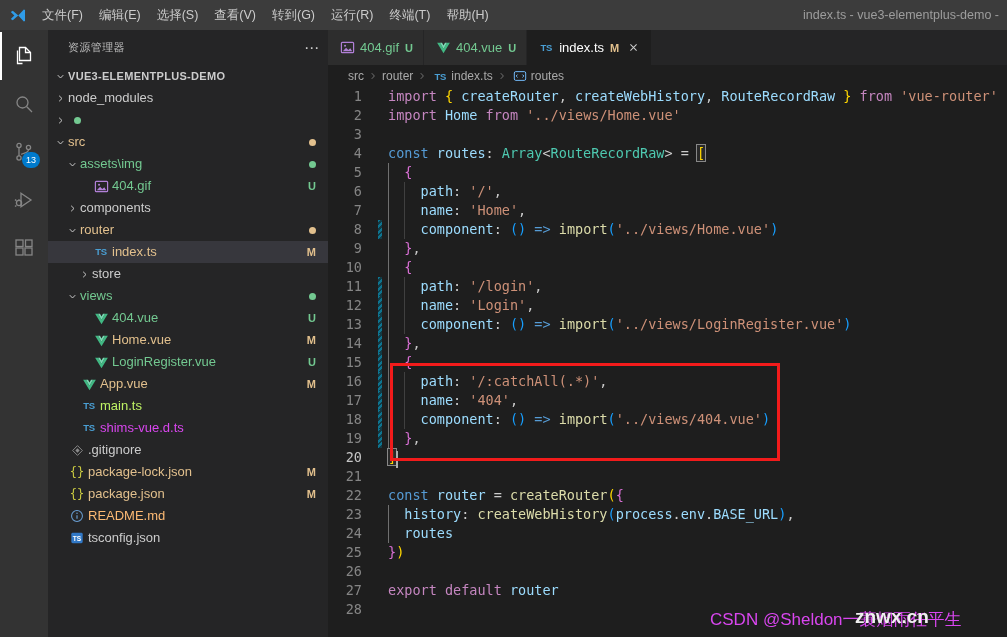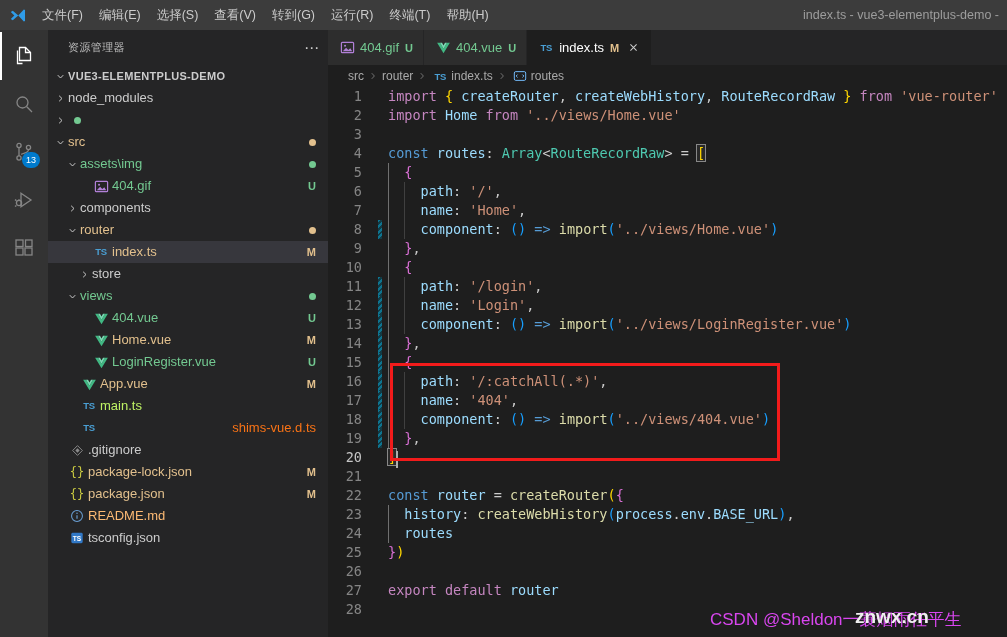--- a/index.html
+++ b/index.html
@@ -398,21 +398,21 @@
             <span class="ficon">
               <span style="color:#4a9fd4;font-size:9.5px;font-weight:bold;font-family:'Liberation Sans',sans-serif;letter-spacing:-.3px">TS</span>
             </span>
             <span class="fname" style="color: #bef264;">main.ts</span>
           </div>
           <div class="row" style="padding-left: 16px;">
             <span class="twisty"></span>
             <span class="ficon">
               <span style="color:#4a9fd4;font-size:9.5px;font-weight:bold;font-family:'Liberation Sans',sans-serif;letter-spacing:-.3px">TS</span>
             </span>
-            <span class="fname" style="color: #f97316; text-align: right;">shims-vue.d.ts</span>
+            <span class="fname" style="color: #d946ef;">shims-vue.d.ts</span>
           </div>
           <div class="row" style="padding-left: 4px;">
             <span class="twisty"></span>
             <span class="ficon">
               <svg width="13" height="13" viewBox="0 0 16 16">
                 <path d="M8 2 L14 8 L8 14 L2 8 Z" fill="none" stroke="#8a8a8a" stroke-width="1.2"></path>
                 <path d="M8 5.3 L10.7 8 L8 10.7 L5.3 8 Z" fill="#8a8a8a"></path>
               </svg>
             </span>
             <span class="fname" style="color: rgb(204, 204, 204);">.gitignore</span>

